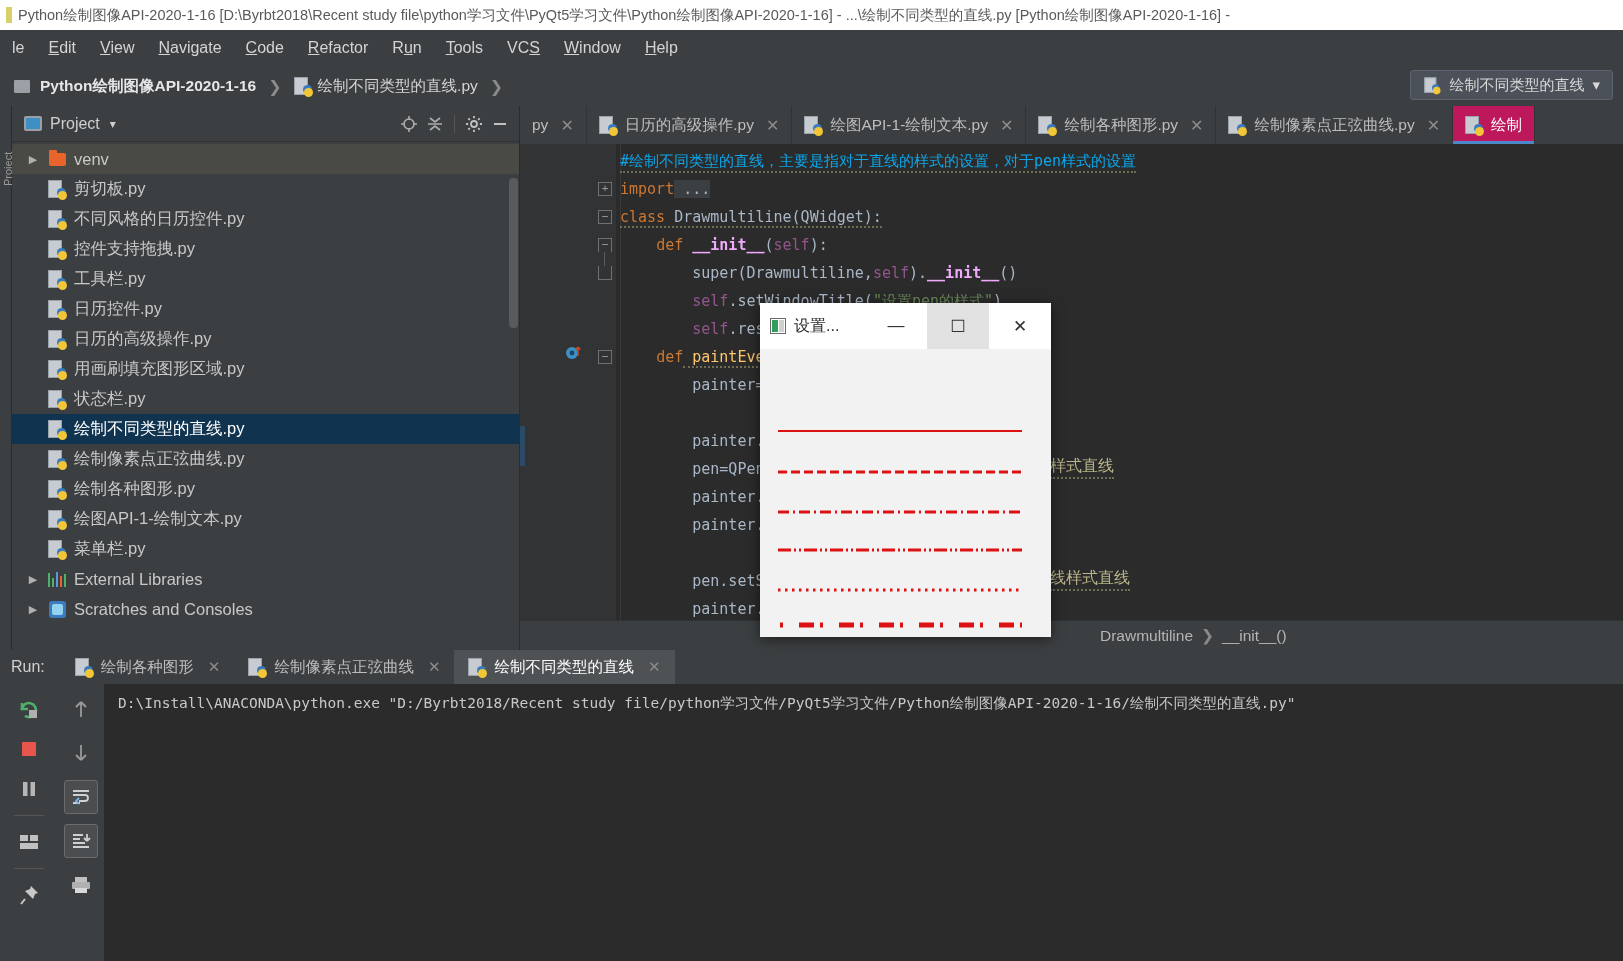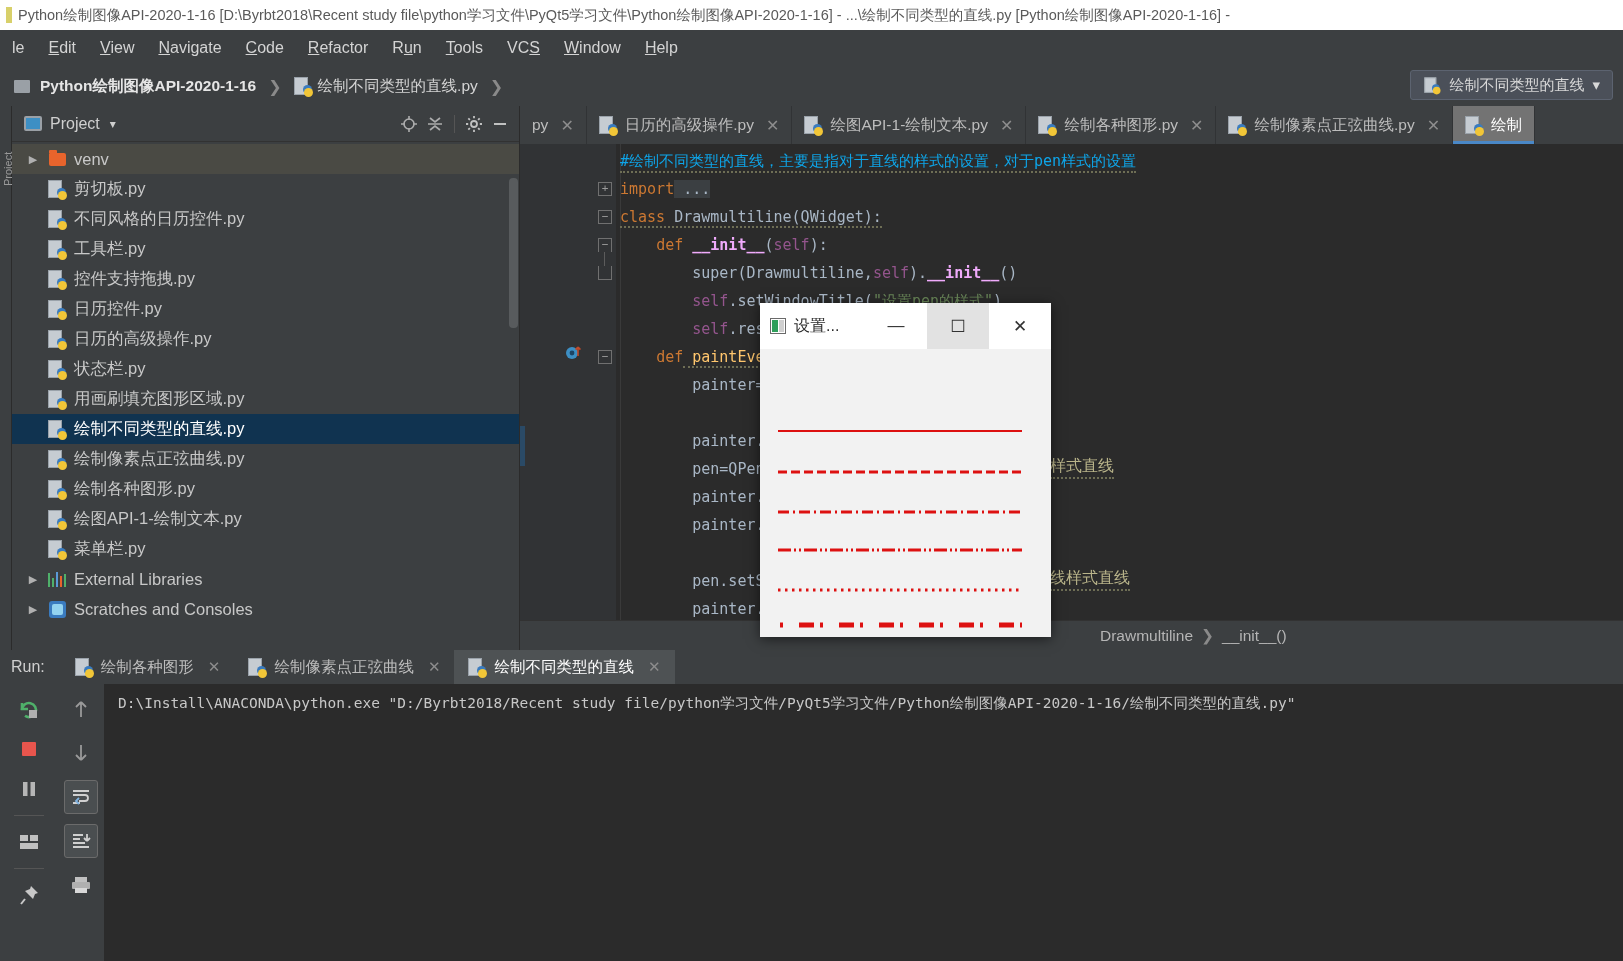--- a/index.html
+++ b/index.html
@@ -108,21 +108,21 @@
   }
 
   
   .editor { flex:1; display:flex; flex-direction:column; background:#2b2b2b; position:relative; overflow:hidden; }
   .tabsbar { height:38px; background:#3c3f41; display:flex; align-items:stretch; overflow:hidden; }
   .tab {
     display:flex; align-items:center; gap:8px; padding:0 12px;
     font-size:15.5px; color:#bdbdbd; border-right:1px solid #313335;
     white-space:nowrap; position:relative;
   }
-  .tab.active { background:#737373; color:#ffffff; }
+  .tab.active { background:#be185d; color:#ffffff; }
   .tab.active:after { content:""; position:absolute; left:0; right:0; bottom:0; height:3px; background:#4a88c7; }
   .tab .x { color:#8d8d8d; font-size:16px; margin-left:4px; }
 
   .codearea { flex:1; position:relative; background:#2b2b2b; overflow:hidden;
               font-family:"DejaVu Sans Mono","Liberation Mono",monospace; }
   .gutter { position:absolute; left:0; top:0; bottom:0; width:96px; background:#313335; }
   .fold { position:absolute; left:78px; width:14px; height:14px; border:1px solid #707070; color:#9a9a9a;
           font-size:11px; line-height:12px; text-align:center; background:#313335; }
   .foldline { position:absolute; left:84px; width:1px; background:#5c5c5c; }
   .codeline { position:absolute; left:100px; font-size:15px; white-space:pre; }
@@ -302,42 +302,42 @@
         </div>
         <div class="row">
           <span class="indent"></span>
             <span class="ic">
               <span class="pyfile">
                 <span class="pg"></span>
                 <span class="pb"></span>
                 <span class="py2"></span>
               </span>
             </span>
+          <span class="lbl">控件支持拖拽.py</span>
+        </div>
+        <div class="row">
+          <span class="indent"></span>
+            <span class="ic">
+              <span class="pyfile">
+                <span class="pg"></span>
+                <span class="pb"></span>
+                <span class="py2"></span>
+              </span>
+            </span>
           <span class="lbl">工具栏.py</span>
         </div>
         <div class="row">
           <span class="indent"></span>
             <span class="ic">
               <span class="pyfile">
                 <span class="pg"></span>
                 <span class="pb"></span>
                 <span class="py2"></span>
               </span>
             </span>
-          <span class="lbl">控件支持拖拽.py</span>
-        </div>
-        <div class="row">
-          <span class="indent"></span>
-            <span class="ic">
-              <span class="pyfile">
-                <span class="pg"></span>
-                <span class="pb"></span>
-                <span class="py2"></span>
-              </span>
-            </span>
           <span class="lbl">日历控件.py</span>
         </div>
         <div class="row">
           <span class="indent"></span>
             <span class="ic">
               <span class="pyfile">
                 <span class="pg"></span>
                 <span class="pb"></span>
                 <span class="py2"></span>
               </span>
@@ -346,32 +346,32 @@
         </div>
         <div class="row">
           <span class="indent"></span>
             <span class="ic">
               <span class="pyfile">
                 <span class="pg"></span>
                 <span class="pb"></span>
                 <span class="py2"></span>
               </span>
             </span>
+          <span class="lbl">用画刷填充图形区域.py</span>
+        </div>
+        <div class="row">
+          <span class="indent"></span>
+            <span class="ic">
+              <span class="pyfile">
+                <span class="pg"></span>
+                <span class="pb"></span>
+                <span class="py2"></span>
+              </span>
+            </span>
           <span class="lbl">状态栏.py</span>
-        </div>
-        <div class="row">
-          <span class="indent"></span>
-            <span class="ic">
-              <span class="pyfile">
-                <span class="pg"></span>
-                <span class="pb"></span>
-                <span class="py2"></span>
-              </span>
-            </span>
-          <span class="lbl">用画刷填充图形区域.py</span>
         </div>
         <div class="row selected">
           <span class="indent"></span>
             <span class="ic">
               <span class="pyfile">
                 <span class="pg"></span>
                 <span class="pb"></span>
                 <span class="py2"></span>
               </span>
             </span>

